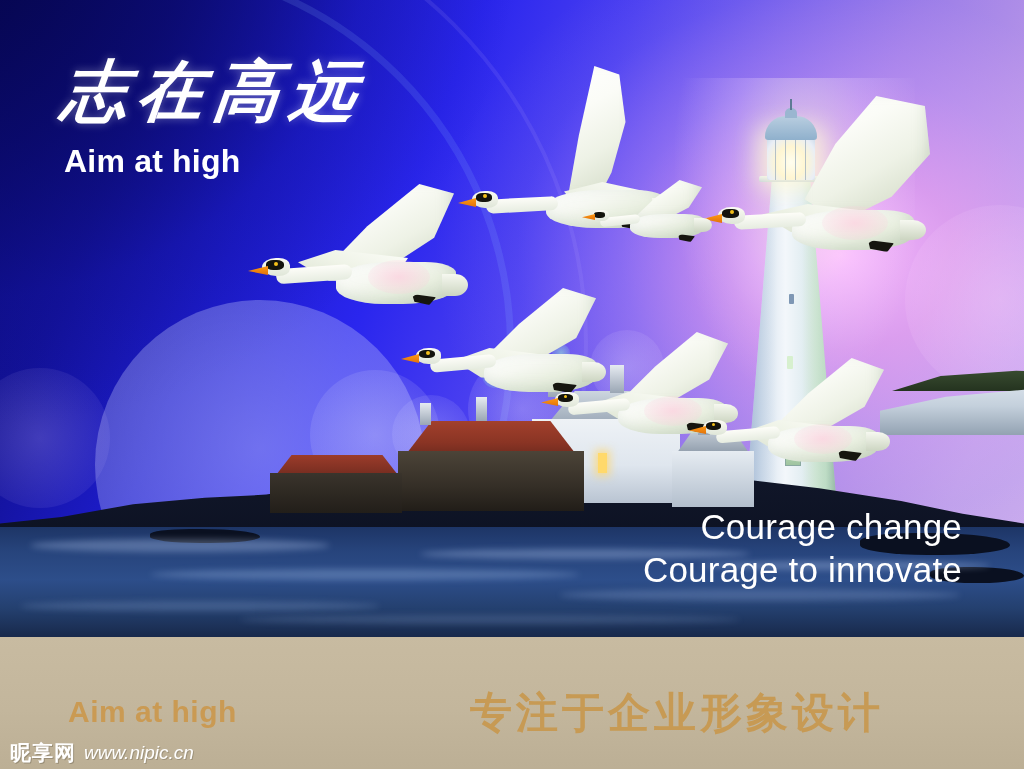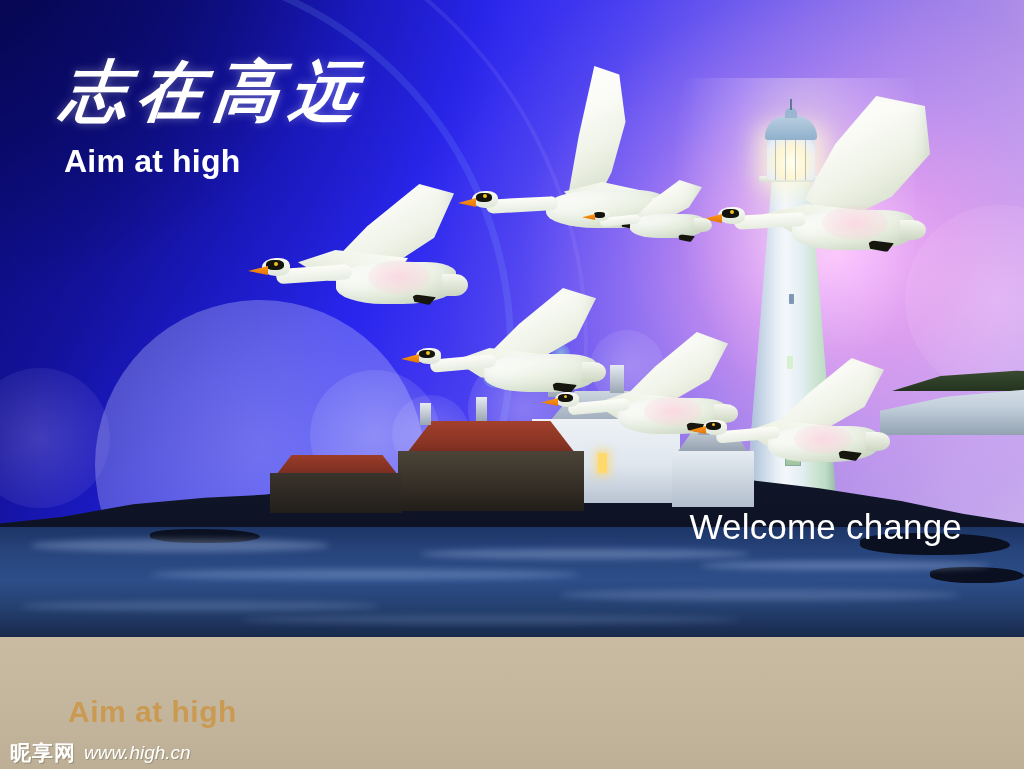--- a/index.html
+++ b/index.html
@@ -497,28 +497,30 @@
       <div class="sw-beak" style="left:-24px;top:28px;width:13px;height:6px;
         clip-path:polygon(0% 55%,100% 0%,100% 100%);"></div>
       <div class="sw-foot" style="left:72px;top:48px;width:17px;height:8px;
         clip-path:polygon(0% 0%,100% 28%,74% 100%,8% 72%);"></div>
     </div>
 
     <div class="cn-calli">志在高远</div>
     <div class="en-top">Aim at high</div>
 
     <div class="en-mid">
-      <div>Welcome change</div>
+      <div>Courage change</div>
+      <div>Courage to innovate</div>
     </div>
 
   </div>
 
   <div class="bottombar">
     <div class="bb-en">Aim at high</div>
+    <div class="bb-cn">专注于企业形象设计</div>
 
     <div class="wm">
       <span class="wm-cn">昵享网</span>
-      <span class="wm-url">www.high.cn</span>
+      <span class="wm-url">www.nipic.cn</span>
     </div>
 
   </div>
 
 </div>
 
 </body></html>

